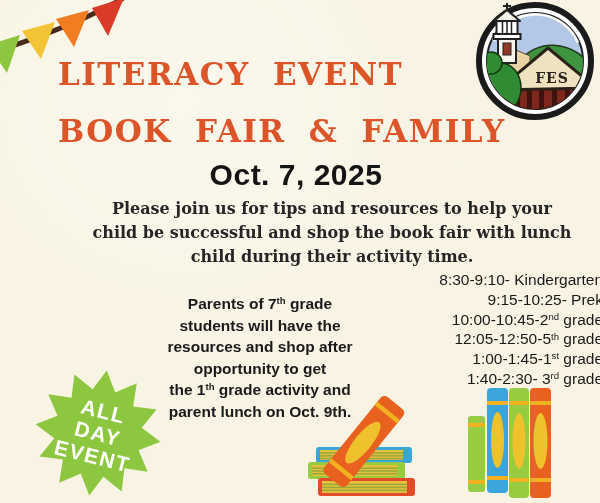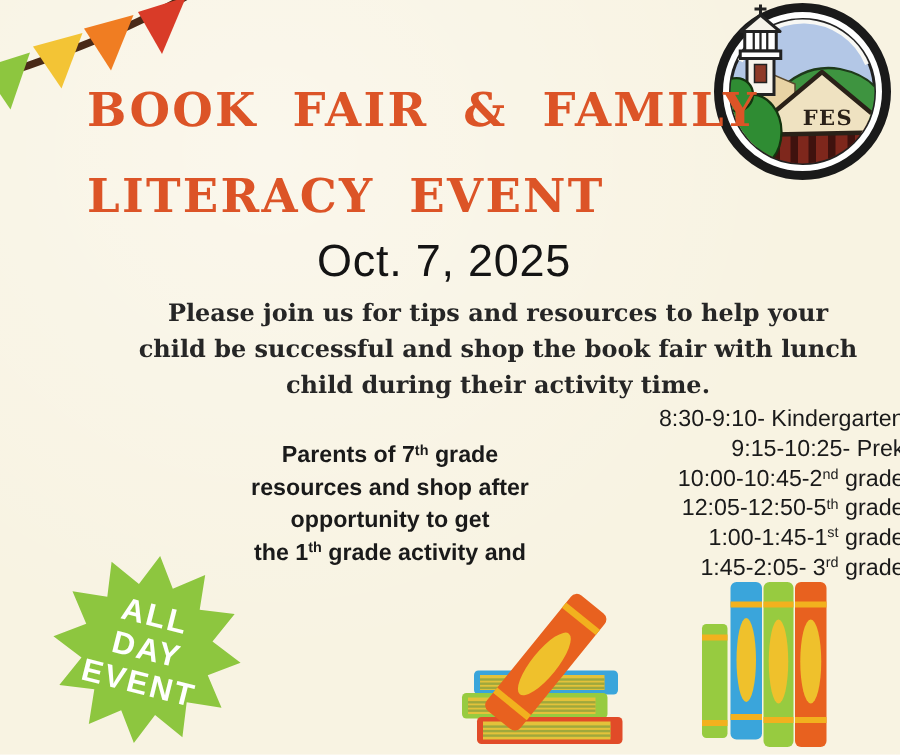--- a/index.html
+++ b/index.html
@@ -24,21 +24,21 @@
     letter-spacing:1.5px;
     word-spacing:11px;
     color:#DC5427;
     white-space:nowrap;
   }
 
   
   .date{
     left:0; top:158px; width:592px;
     text-align:center;
-    font-weight:normal;
+    font-weight:bold;
     font-size:30px;
     letter-spacing:.5px;
     color:#141414;
   }
 
   
   .intro{
     left:0; top:197px; width:592px;
     text-align:center;
     font-family:"DejaVu Serif", serif;
@@ -130,46 +130,48 @@
     </g>
     <g clip-path="url(#logoClip)">
       <polygon points="30,90 80,48 128,88" fill="#EFE2C1" stroke="#2A2118" stroke-width="3" stroke-linejoin="round"></polygon>
       <text x="84" y="83" text-anchor="middle" font-family="DejaVu Serif, serif" font-weight="bold" font-size="14" letter-spacing="1" fill="#2A2118">FES</text>
       <ellipse cx="33" cy="88" rx="20" ry="25" fill="#2F8C33" stroke="#14330F" stroke-width="1.5"></ellipse>
       <circle cx="23" cy="63" r="11" fill="#2F8C33" stroke="#14330F" stroke-width="1.5"></circle>
     </g>
   </svg>
 
   <div class="abs title">
+    <div>LITERACY EVENT</div>
     <div>BOOK FAIR &amp; FAMILY</div>
-    <div>LITERACY EVENT</div>
   </div>
 
   <div class="abs date">Oct. 7, 2025</div>
 
   <div class="abs intro">
     <div>Please join us for tips and resources to help your</div>
     <div>child be successful and shop the book fair with lunch</div>
     <div>child during their activity time.</div>
   </div>
 
   <div class="abs note">
     <div><span>Parents of 7</span><sup>th</sup><span> grade</span></div>
+    <div><span>students will have the</span><sup></sup><span></span></div>
     <div><span>resources and shop after</span><sup></sup><span></span></div>
     <div><span>opportunity to get</span><sup></sup><span></span></div>
     <div><span>the 1</span><sup>th</sup><span> grade activity and</span></div>
+    <div><span>parent lunch on Oct. 9th.</span><sup></sup><span></span></div>
   </div>
 
   <div class="abs sched">
     <div><span>8:30-9:10- Kindergarten</span><sup></sup><span></span></div>
     <div><span>9:15-10:25- Prek</span><sup></sup><span></span></div>
     <div><span>10:00-10:45-2</span><sup>nd</sup><span> grade</span></div>
     <div><span>12:05-12:50-5</span><sup>th</sup><span> grade</span></div>
     <div><span>1:00-1:45-1</span><sup>st</sup><span> grade</span></div>
-    <div><span>1:45-2:05- 3</span><sup>rd</sup><span> grade</span></div>
+    <div><span>1:40-2:30- 3</span><sup>rd</sup><span> grade</span></div>
   </div>
 
   <svg class="abs" style="left:32px;top:367px" width="132" height="132" viewBox="0 0 132 132">
     <polygon transform="rotate(8 66 66)" fill="#8DC63F" points="
       129,66 108.5,77.4 120.6,97.5 97.1,97.1 97.5,120.6 77.4,108.5 66,129 54.6,108.5
       34.5,120.6 34.9,97.1 11.4,97.5 23.5,77.4 3,66 23.5,54.6 11.4,34.5 34.9,34.9
       34.5,11.4 54.6,23.5 66,3 77.4,23.5 97.5,11.4 97.1,34.9 120.6,34.5 108.5,54.6"></polygon>
   </svg>
   <div class="abs badge-text">
     <div>ALL</div>

